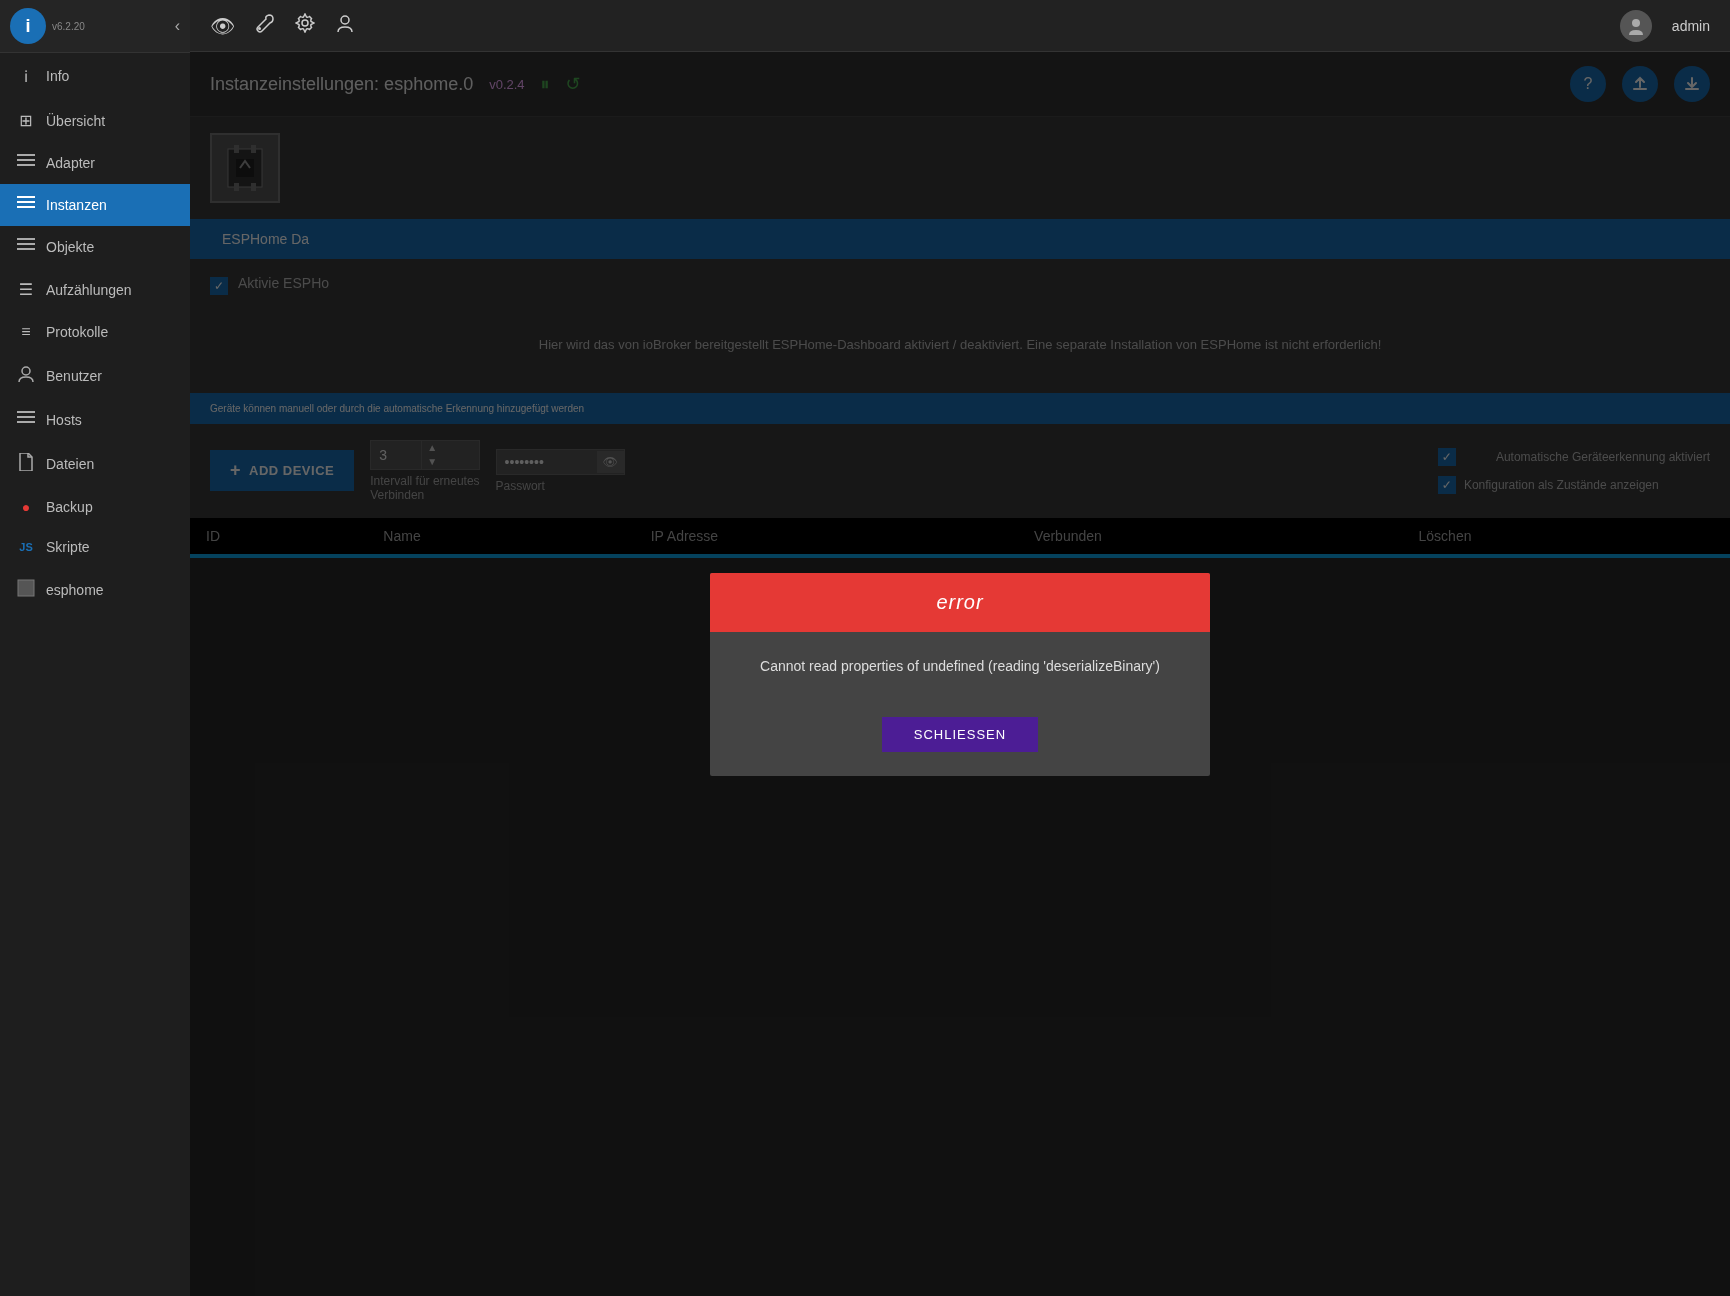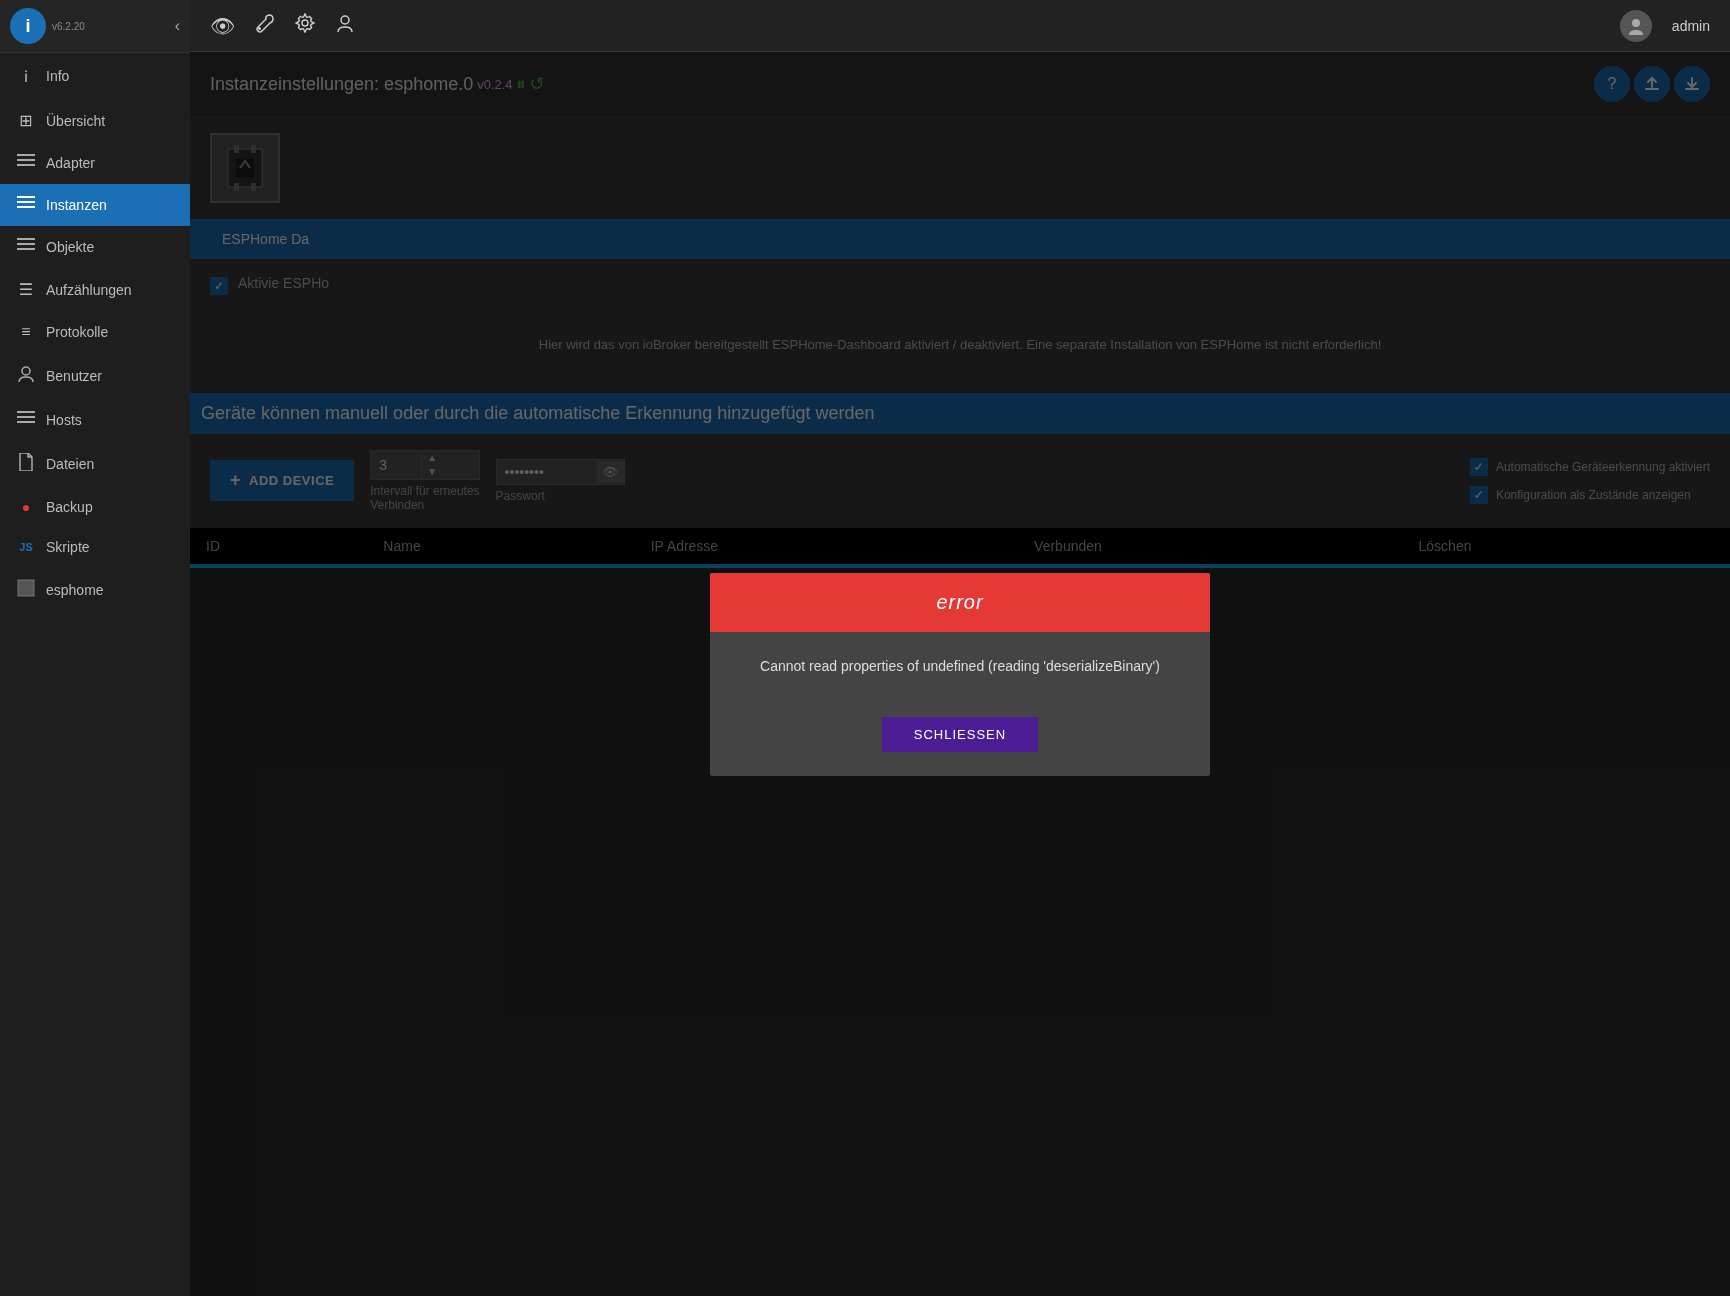--- a/index.html
+++ b/index.html
@@ -87,21 +87,21 @@
       flex: 1;
       overflow-y: auto;
       position: relative;
     }
     
     #instance-header {
       background: #333;
       padding: 14px 20px;
       display: flex;
       align-items: center;
-      gap: 4px;
+      gap: 16px;
       border-bottom: 1px solid #444;
     }
     .instance-title { font-size: 18px; color: #eee; font-weight: 500; }
     .version-badge { color: #f0abfc; font-size: 13px; }
     .pause-btn, .refresh-btn { color: #4caf50; cursor: pointer; font-size: 18px; }
     .header-spacer { flex: 1; }
     .action-btn-circle {
       width: 36px; height: 36px; border-radius: 50%;
       display: flex; align-items: center; justify-content: center;
       cursor: pointer; font-size: 16px;
@@ -155,23 +155,23 @@
       padding: 16px 40px;
       color: #bbb;
       text-align: center;
       line-height: 1.6;
       font-size: 13px;
     }
 
     
     .info-bar {
       background: #1a6fb5;
-      padding: 10px 11px;
+      padding: 10px 20px;
       color: white;
-      font-size: 18px;
+      font-size: 10px;
     }
 
     
     .device-section { background: #3a3a3a; padding: 16px 20px; }
     .device-controls { display: flex; align-items: center; gap: 16px; flex-wrap: wrap; }
     .add-device-btn {
       background: #1a6fb5;
       color: white;
       border: none;
       padding: 10px 20px;
@@ -493,21 +493,21 @@
           <div class="pw-input">
             <input class="pw-field" type="password" value="password" style="">
             <button class="pw-eye">👁</button>
           </div>
           <span class="input-label">Passwort</span>
         </div>
 
         <div class="right-checkboxes">
           <div class="check-row">
             <div class="check-box">✓</div>
-            <span class="input-label" style="color:#bbb;">Automatische Geräteerkennung aktiviert</span>
+            <span class="input-label" style="color:#bbb;margin-left:32px;">Automatische Geräteerkennung aktiviert</span>
           </div>
           <div class="check-row">
             <div class="check-box">✓</div>
             <span class="input-label" style="color:#bbb;">Konfiguration als Zustände anzeigen</span>
           </div>
         </div>
       </div>
     </div>
 
     <table class="data-table">

